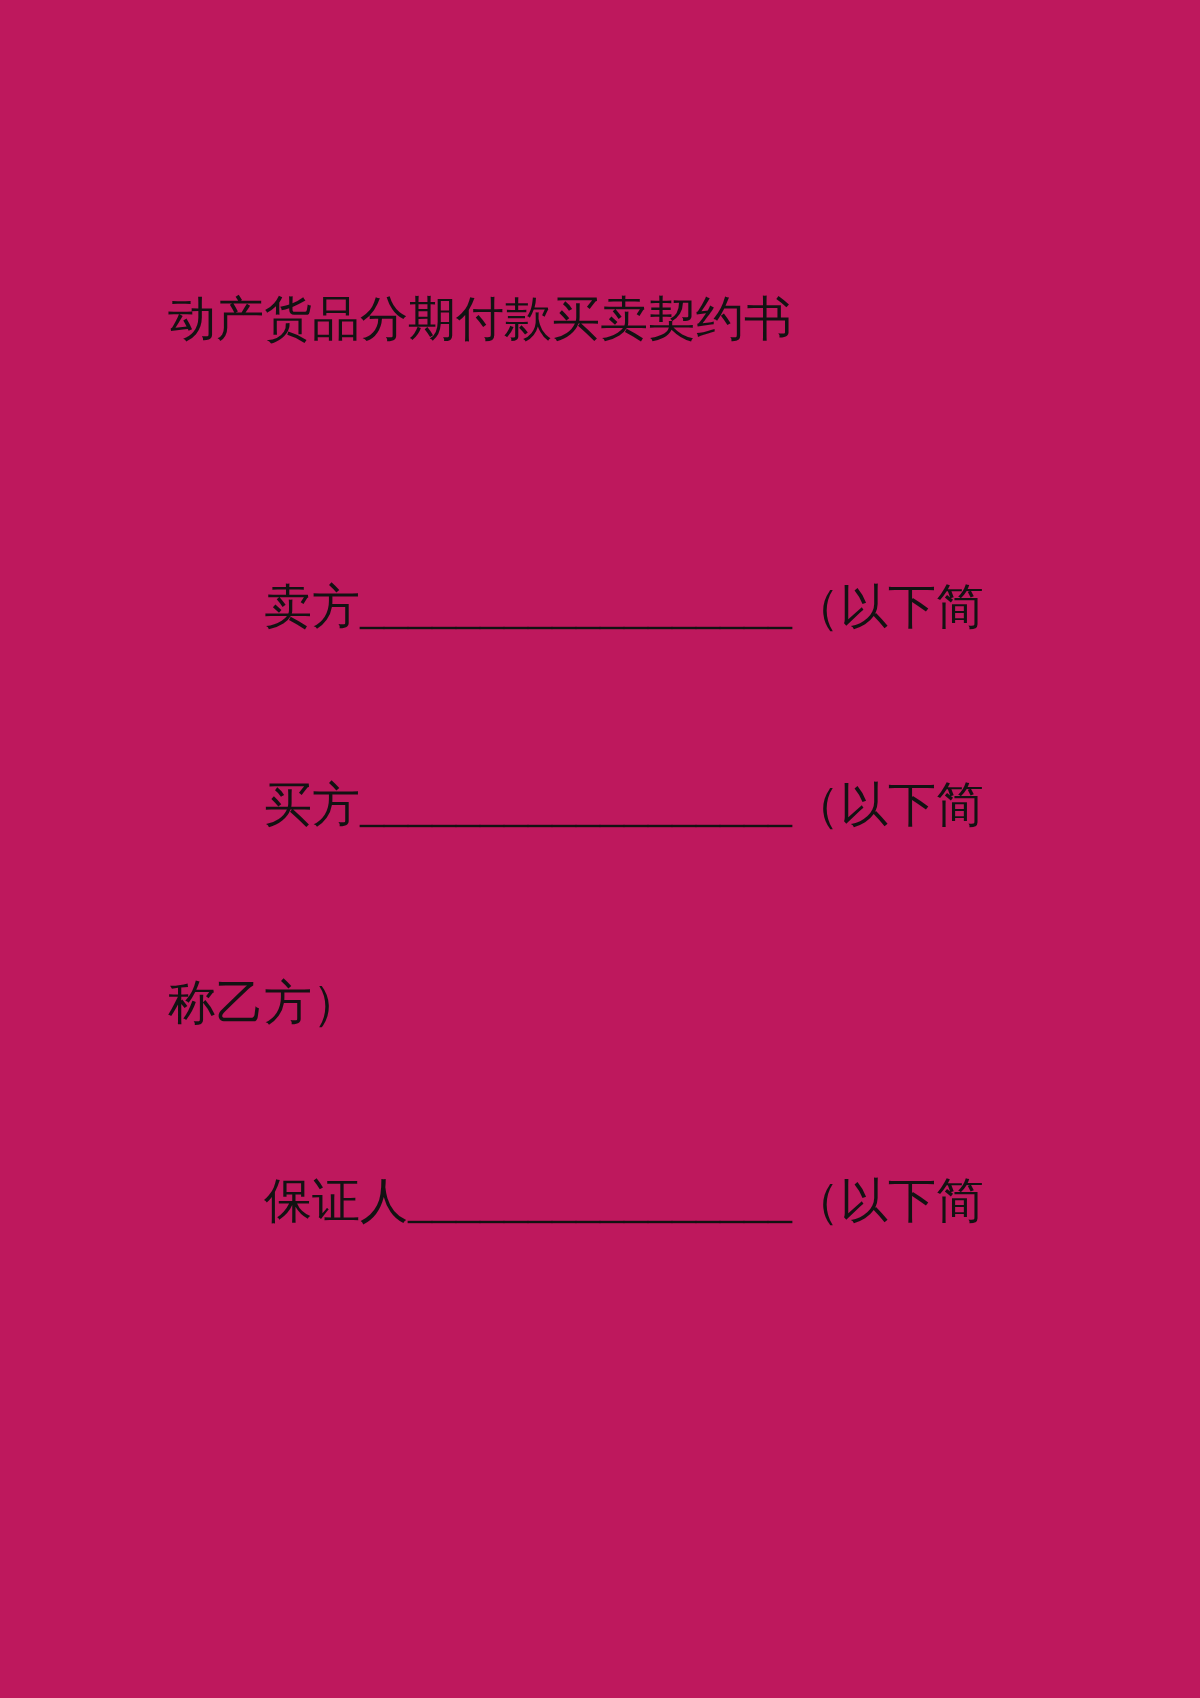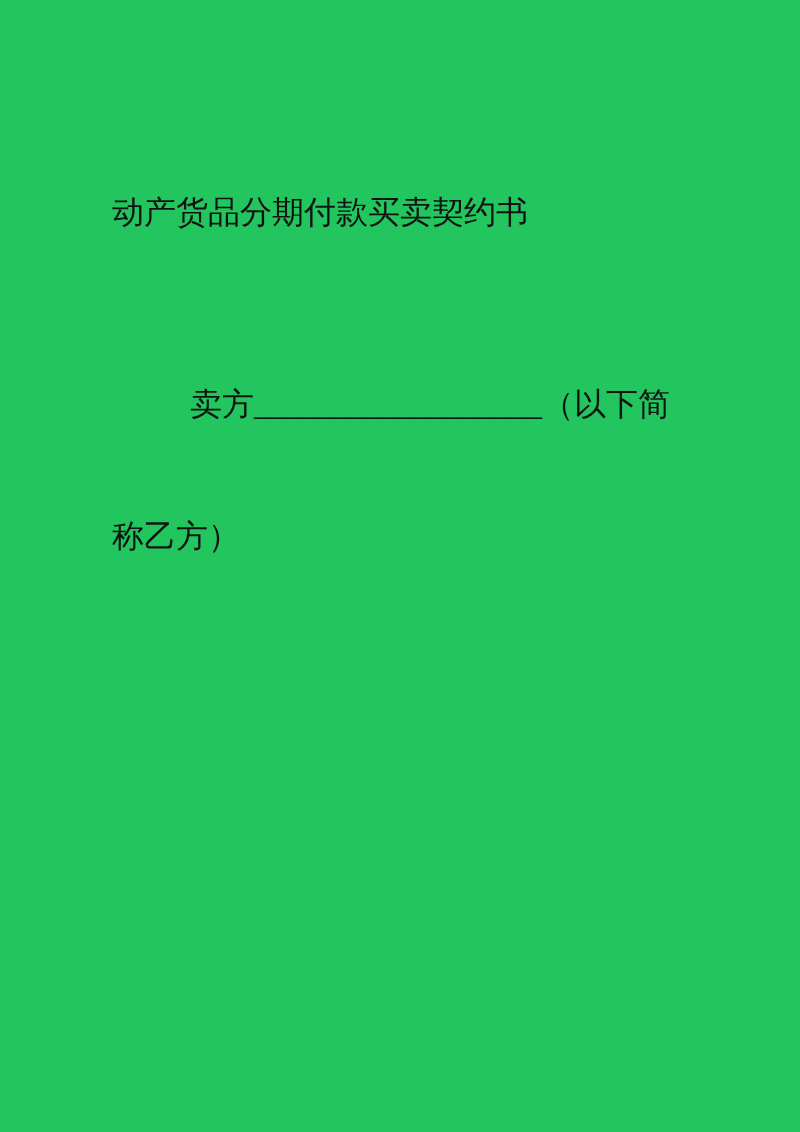--- a/index.html
+++ b/index.html
@@ -4,21 +4,21 @@
 <style>
   html, body {
     margin: 0;
     padding: 0;
     background: #ffffff;
   }
   .page {
     position: relative;
     width: 800px;
     height: 1132px;
-    background: #22c55e;
+    background: #be185d;
     overflow: hidden;
     font-family: "Liberation Serif", "DejaVu Serif", serif;
     color: #121212;
   }
   .content {
     position: absolute;
     left: 112px;
     top: 102px;
     width: 572px;
     font-size: 32px;
@@ -30,32 +30,33 @@
     margin: 0 0 16px 0;
     font-size: 32px;
     font-weight: normal;
     line-height: 44px;
   }
   .line {
     min-height: 44px;
   }
   .indent {
     text-indent: 2em;
-    text-align: center;
   }
 </style>
 </head>
 <body>
 
 <div class="page">
   <div class="content">
     <h1 class="title">动产货品分期付款买卖契约书</h1>
 
     <div class="line indent">卖方__________________（以下简</div>
+    <div class="line indent">买方__________________（以下简</div>
     <div class="line">称乙方）</div>
+    <div class="line indent">保证人________________（以下简</div>
 
     
     
     
     
 
     
     
     
     

